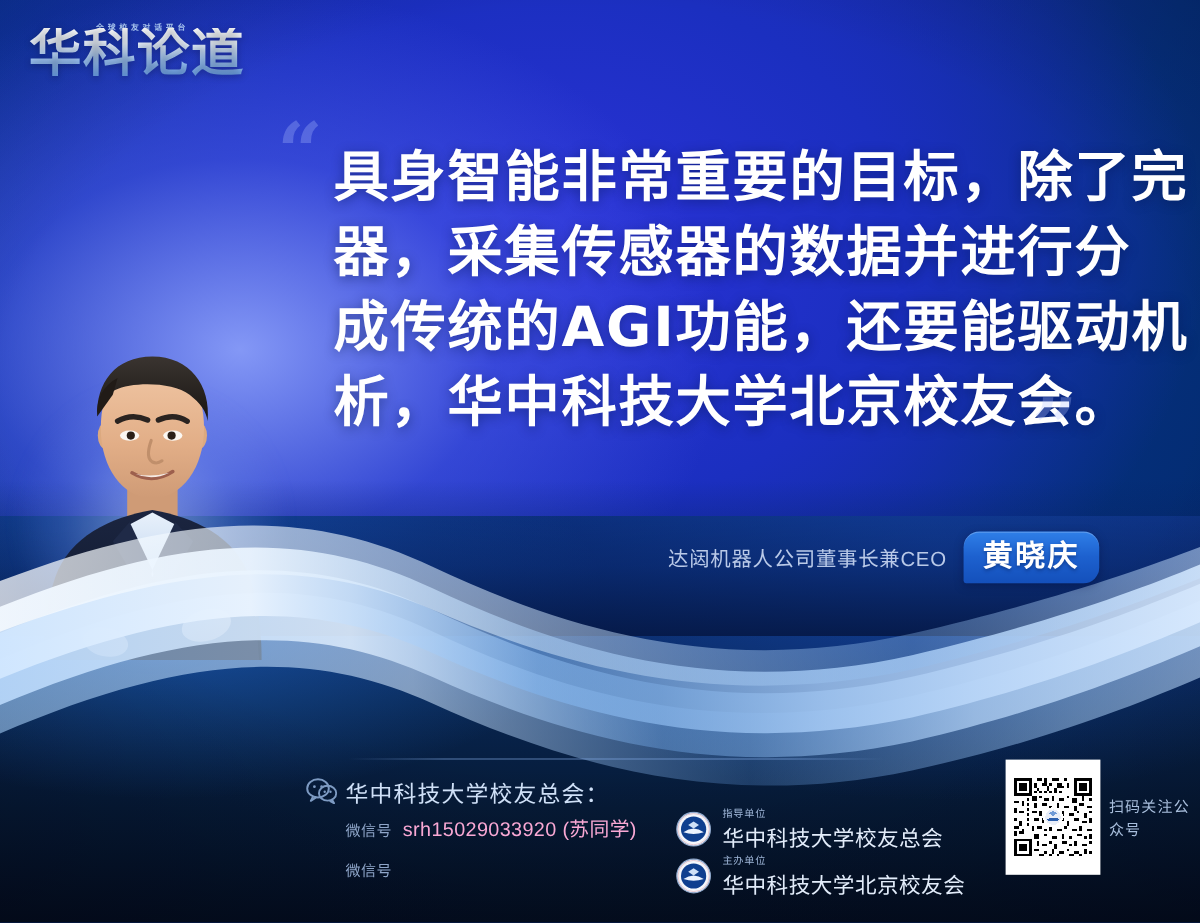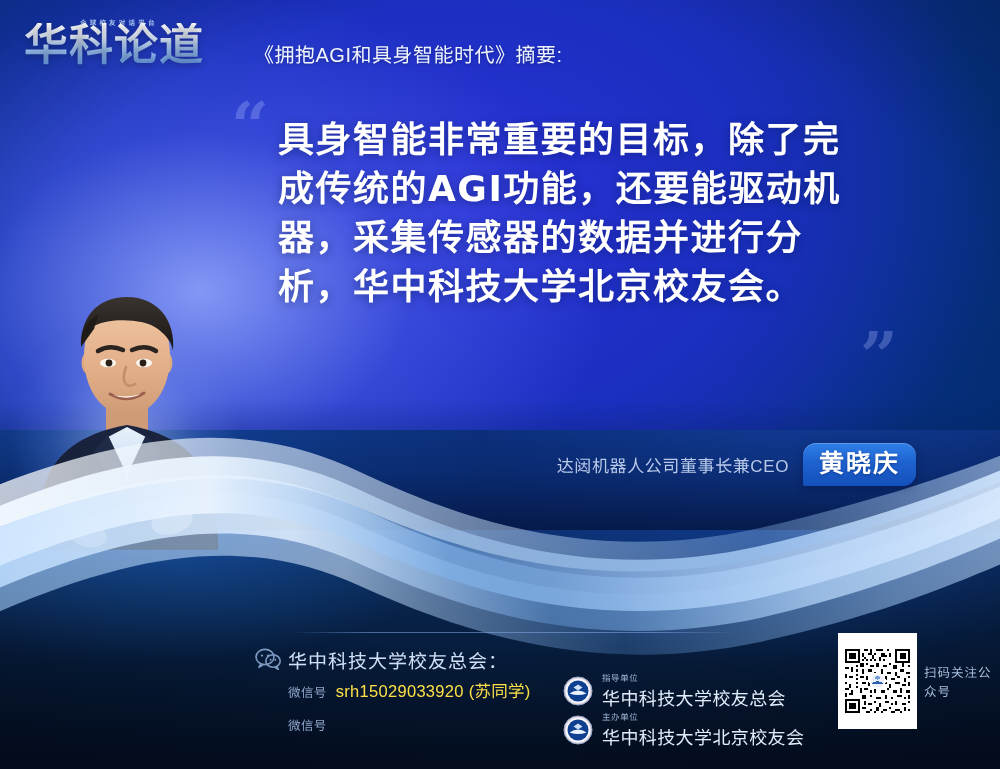--- a/index.html
+++ b/index.html
@@ -99,21 +99,21 @@
     user-select:none;
   }
   .qm-open{ left:231px; top:100px; font-size:66px; }
   .qm-close{ left:860px; top:330px; font-size:66px; }
 
   .quote{
     position:absolute; left:278px; top:116px; width:664px;
     z-index:6;
   }
   .q-line{
-    font-size:36px; font-weight:800; color:#ffffff;
+    font-size:46px; font-weight:800; color:#ffffff;
     line-height:1.36; letter-spacing:1.5px;
     white-space:nowrap;
     text-shadow:0 2px 10px rgba(5,20,70,.45);
     font-family:"DejaVu Sans","Liberation Sans",sans-serif;
   }
 
   
   .attrib{
     position:absolute; left:0; top:443px; width:916px;
     display:flex; justify-content:flex-end; align-items:center; gap:14px;
@@ -150,21 +150,21 @@
     background:linear-gradient(90deg, rgba(120,160,225,0) 0%, rgba(130,170,230,.55) 18%, rgba(130,170,230,.55) 82%, rgba(120,160,225,0) 100%);
   }
   .f-head{
     position:absolute; left:288px; top:26px;
     font-size:19px; color:#cfe0f7; letter-spacing:1px; font-weight:500;
   }
   .f-row{ position:absolute; display:flex; align-items:baseline; gap:9px; }
   .f-row.r1{ left:288px; top:58px; }
   .f-row.r2{ left:288px; top:95px; }
   .f-lbl{ font-size:12.5px; color:#8fa6c9; letter-spacing:.4px; }
-  .f-val{ font-size:16.5px; color:#fde047; letter-spacing:.3px; }
+  .f-val{ font-size:16.5px; color:#f9a8d4; letter-spacing:.3px; }
 
   .org{ position:absolute; display:flex; align-items:center; gap:9px; }
   .org.o1{ left:563px; top:51px; }
   .org.o2{ left:563px; top:90px; }
   .org-text{ display:flex; flex-direction:column; gap:1px; }
   .org-kind{ font-size:8.5px; color:#9fb6d8; letter-spacing:.6px; }
   .org-name{ font-size:18px; color:#e2ecfa; letter-spacing:.4px; font-weight:500; }
 
   .qr-block{
     position:absolute; left:838px; top:633px;
@@ -185,21 +185,20 @@
   <div class="bg-base"></div>
   <div class="bg-top"></div>
   <div class="bg-bottom"></div>
   <div class="bg-topfade"></div>
 
   <div class="header">
     <div class="logo-wrap">
       <div class="logo-tag">全球校友对话平台</div>
       <div class="logo-main">华科论道</div>
     </div>
-    <div class="header-title">《拥抱AGI和具身智能时代》摘要:</div>
   </div>
 
   <div class="portrait">
     <div class="p-glow"></div>
     <svg class="p-svg" width="210" height="265" viewBox="0 0 210 265">
       <defs>
         <linearGradient id="suit" x1="0" y1="0" x2="0" y2="1">
           <stop offset="0%" stop-color="#1b2540"></stop>
           <stop offset="55%" stop-color="#131c33"></stop>
           <stop offset="100%" stop-color="#0c1426"></stop>
@@ -269,22 +268,22 @@
       <path d="M104 82 q-5 14 1 18 q4 2 8 -1" stroke="#c08f6b" stroke-width="2.6" fill="none" stroke-linecap="round"></path>
 
       <path d="M88 109 q17 10 34 -1" stroke="#9d5f4d" stroke-width="3" fill="none" stroke-linecap="round"></path>
       <path d="M91 110 q14 6 28 -1 q-14 4 -28 1 Z" fill="#f6ece6"></path>
     </svg>
   </div>
 
   <div class="quote-mark qm-open">“</div>
   <div class="quote">
     <div class="q-line">具身智能非常重要的目标，除了完</div>
+    <div class="q-line">器，采集传感器的数据并进行分</div>
     <div class="q-line">成传统的AGI功能，还要能驱动机</div>
-    <div class="q-line">器，采集传感器的数据并进行分</div>
     <div class="q-line">析，华中科技大学北京校友会。</div>
   </div>
   <div class="quote-mark qm-close">”</div>
 
   <div class="attrib">
     <div class="attrib-role">达闼机器人公司董事长兼CEO</div>
     <div class="name-badge">
       <span>黄晓庆</span>
     </div>
   </div>

